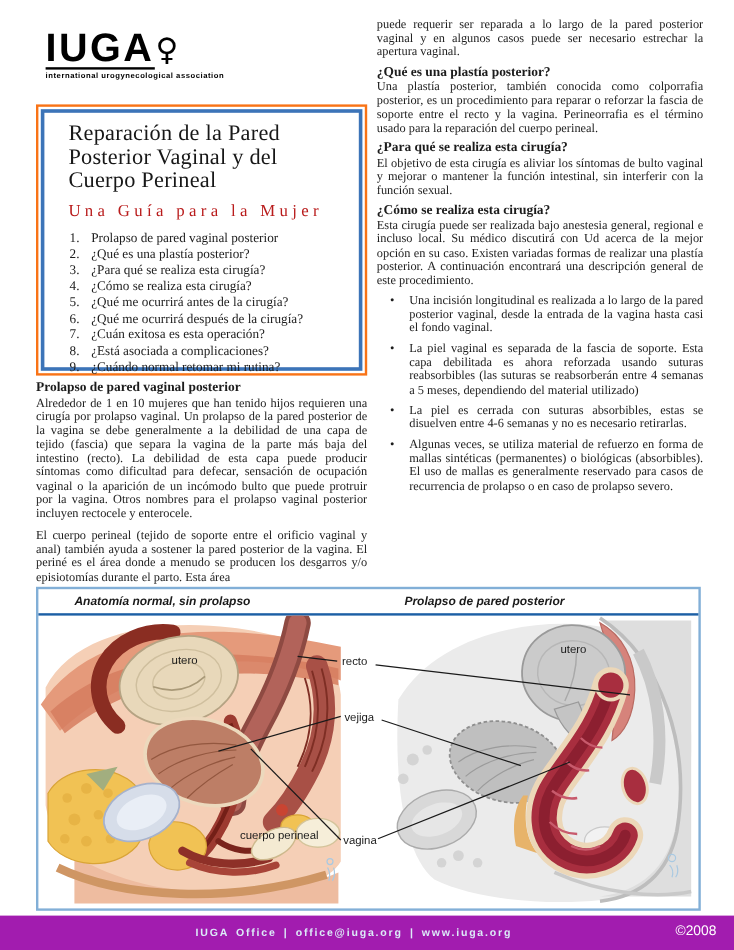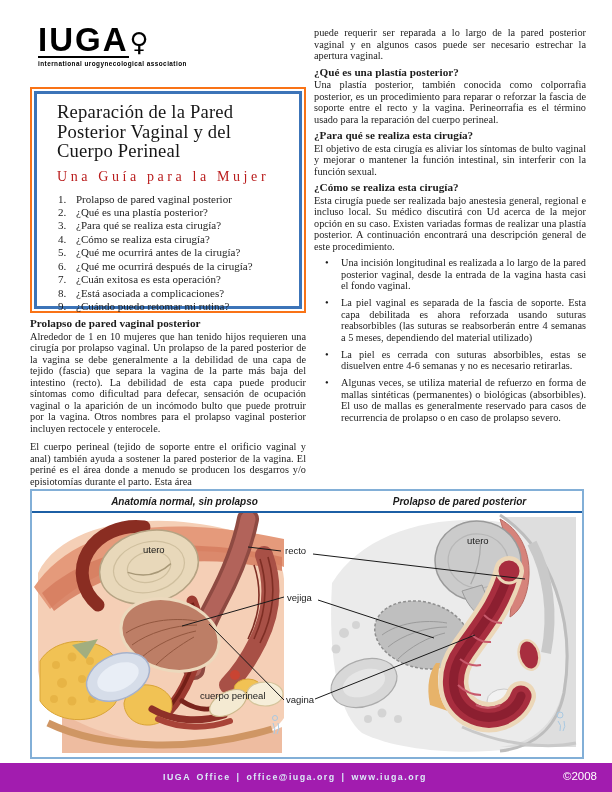--- a/index.html
+++ b/index.html
@@ -24,35 +24,35 @@
   .doc-title{font-size:18.6px;line-height:19.5px;font-weight:500;margin:0;color:#171717;
              letter-spacing:0.2px;}
   .doc-subtitle{font-size:14px;letter-spacing:3.6px;margin-top:8px;white-space:nowrap;color:#b91c1c;}
   ol.toc{list-style:none;margin:9px 0 0;padding:0;counter-reset:tocitem;}
   ol.toc li{position:relative;padding-left:19px;font-size:11px;line-height:11.3px;
             margin-bottom:2.2px;counter-increment:tocitem;}
   ol.toc li::before{content:counter(tocitem) ".";position:absolute;left:1px;}
 
   
   .col-left{position:absolute;left:30px;top:317px;width:276px;}
-  .col-right{position:absolute;left:314px;top:27px;width:272px;}
+  .col-right{position:absolute;left:314px;top:15px;width:272px;}
   .sec-heading{font-size:11.2px;font-weight:700;margin:4px 0 1px;line-height:12.5px;}
   .sec-heading.first{margin-top:0;}
   .body-text{font-size:10.3px;line-height:11.5px;text-align:justify;margin:0;}
   .body-text + .body-text{margin-top:7px;}
   ul.bullets{list-style:none;margin:5px 0 0;padding:0;}
   ul.bullets li{position:relative;padding-left:27px;margin-bottom:5.5px;
                 font-size:10.3px;line-height:11.5px;text-align:justify;}
   ul.bullets li::before{content:"\2022";position:absolute;left:11px;top:0;font-size:10.5px;}
 
   
   .figure-box{position:absolute;left:30px;top:489px;width:550px;height:266px;
               border:2px solid #82afd7;box-sizing:content-box;background:#fff;}
   .fig-header{display:flex;height:20px;align-items:center;border-bottom:2px solid #1c5fa5;}
-  .fig-title{flex:1;text-align:center;font-family:"Liberation Sans",sans-serif;
+  .fig-title{flex:1;text-align:left;font-family:"Liberation Sans",sans-serif;
              font-style:italic;font-weight:700;font-size:10px;color:#1a1a1a;margin-left:30px;}
   .fig-canvas{position:relative;height:244px;overflow:hidden;}
   .fig-canvas svg{display:block;}
 
   
   .footer{position:absolute;left:0;top:763px;width:612px;height:29px;background:#a21caf;}
   .footer-contact{position:absolute;left:163px;top:9px;font-family:"Liberation Sans",sans-serif;
                   font-weight:700;font-size:8.8px;letter-spacing:1.5px;word-spacing:2px;color:#dcebf8;}
   .footer-copy{position:absolute;right:15px;top:7px;font-family:"Liberation Sans",sans-serif;
                font-size:11.5px;color:#ffffff;}
@@ -76,21 +76,21 @@
       <div class="doc-subtitle">Una Guía para la Mujer</div>
       <ol class="toc">
         <li>Prolapso de pared vaginal posterior</li>
         <li>¿Qué es una plastía posterior?</li>
         <li>¿Para qué se realiza esta cirugía?</li>
         <li>¿Cómo se realiza esta cirugía?</li>
         <li>¿Qué me ocurrirá antes de la cirugía?</li>
         <li>¿Qué me ocurrirá después de la cirugía?</li>
         <li>¿Cuán exitosa es esta operación?</li>
         <li>¿Está asociada a complicaciones?</li>
-        <li>¿Cuándo puedo retomar mi rutina?</li>
+        <li>¿Cuándo normal retomar mi rutina?</li>
       </ol>
     </div>
   </div>
 
   <div class="col-left">
     <div class="sec-heading first">Prolapso de pared vaginal posterior</div>
     <p class="body-text">Alrededor de 1 en 10 mujeres que han tenido hijos requieren una cirugía por prolapso vaginal. Un prolapso de la pared posterior de la vagina se debe generalmente a la debilidad de una capa de tejido (fascia) que separa la vagina de la parte más baja del intestino (recto). La debilidad de esta capa puede producir síntomas como dificultad para defecar, sensación de ocupación vaginal o la aparición de un incómodo bulto que puede protruir por la vagina. Otros nombres para el prolapso vaginal posterior incluyen rectocele y enterocele.</p>
     <p class="body-text">El cuerpo perineal (tejido de soporte entre el orificio vaginal y anal) también ayuda a sostener la pared posterior de la vagina. El periné es el área donde a menudo se producen los desgarros y/o episiotomías durante el parto. Esta área</p>
   </div>
 

